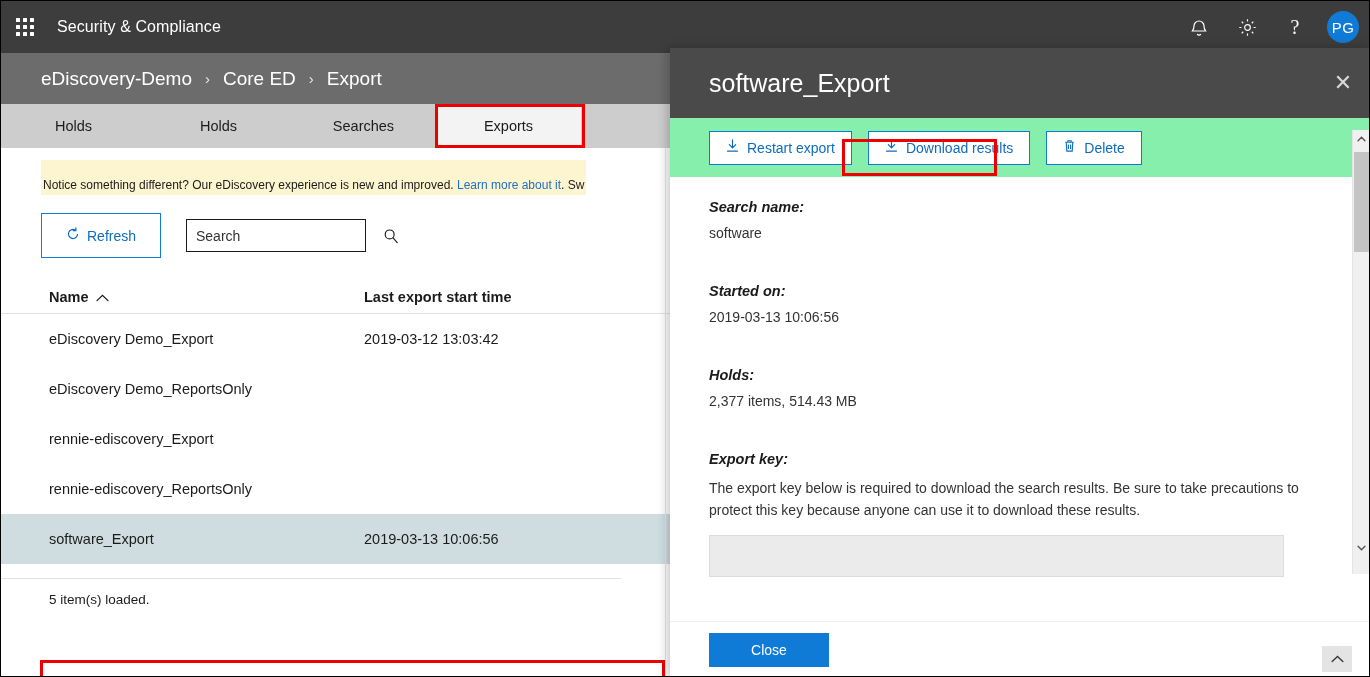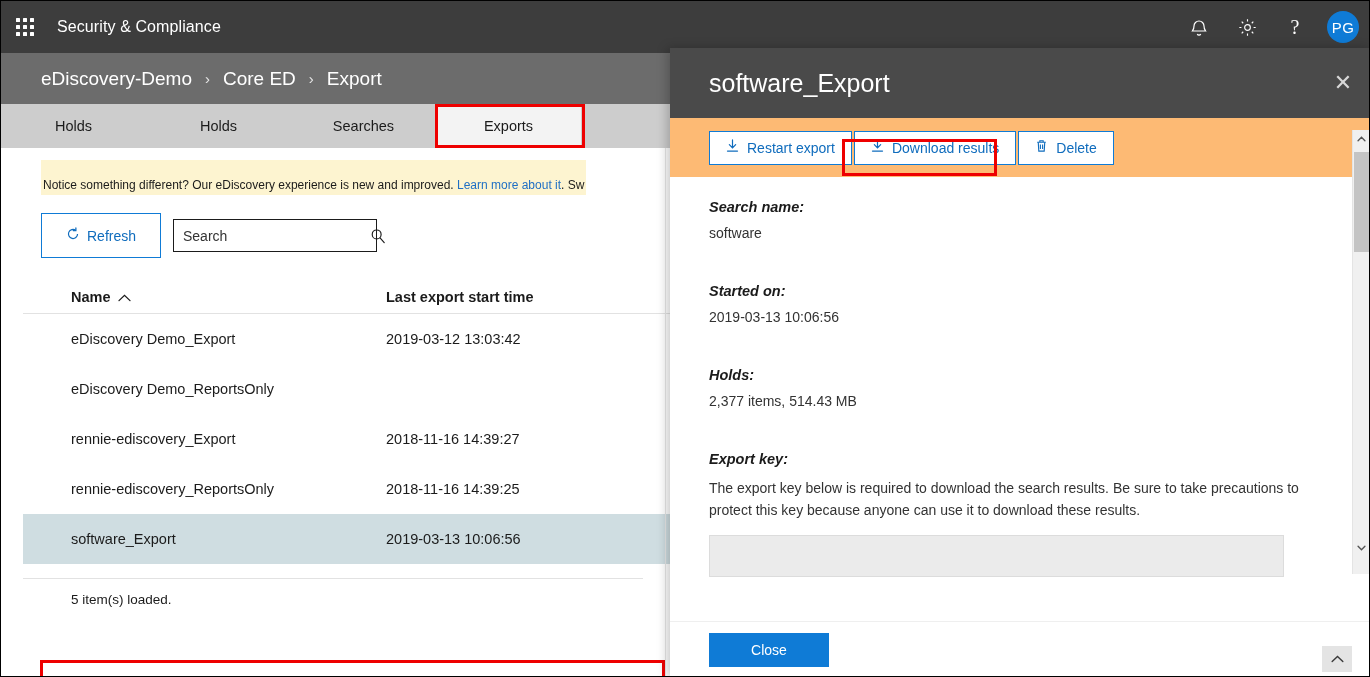--- a/index.html
+++ b/index.html
@@ -172,23 +172,23 @@
     font-size: 14px;
     display: flex;
     align-items: center;
     justify-content: center;
     gap: 7px;
     cursor: pointer;
     box-sizing: border-box;
     font-family: "Liberation Sans", sans-serif;
   }
   .searchbox {
-    margin-left: 12px;
+    margin-left: 25px;
     height: 33px;
-    width: 204px;
+    width: 180px;
     border: 1px solid #1b1b1b;
     background: #ffffff;
     display: flex;
     align-items: center;
     box-sizing: border-box;
   }
   .searchbox input {
     border: 0;
     outline: 0;
     flex: 1;
@@ -204,21 +204,20 @@
     width: 30px;
     display: flex; align-items: center; justify-content: center;
     color: #1b1b1b;
     cursor: pointer;
   }
 
   
   .tbl {
     margin: 22px 0 0 0;
     width: 669px;
-    padding-left: 22px;
   }
   .thead {
     display: flex;
     align-items: center;
     height: 34px;
     padding-left: 48px;
     border-bottom: 1px solid #e2e2e2;
     box-sizing: border-box;
   }
   .th {
@@ -318,25 +317,25 @@
     margin-left: auto;
     width: 56px; height: 70px;
     display: flex; align-items: center; justify-content: center;
     color: #d8d8d8;
     font-size: 22px;
     cursor: pointer;
     font-family: "Liberation Sans", sans-serif;
   }
   .panel-toolbar {
     height: 59px;
-    background: #fdba74;
+    background: #86efac;
     display: flex;
     align-items: center;
     padding-left: 39px;
-    gap: 2px;
+    gap: 16px;
     box-sizing: border-box;
   }
   .tb-btn {
     height: 34px;
     background: #ffffff;
     border: 1px solid #0f7bd6;
     color: #0f6cbd;
     font-size: 14px;
     display: flex;
     align-items: center;
@@ -546,25 +545,23 @@
 
       <div class="trow">
         <div class="cell c-name">eDiscovery Demo_Export</div>
         <div class="cell c-time">2019-03-12 13:03:42</div>
       </div>
       <div class="trow">
         <div class="cell c-name">eDiscovery Demo_ReportsOnly</div>
       </div>
       <div class="trow">
         <div class="cell c-name">rennie-ediscovery_Export</div>
-        <div class="cell c-time">2018-11-16 14:39:27</div>
       </div>
       <div class="trow">
         <div class="cell c-name">rennie-ediscovery_ReportsOnly</div>
-        <div class="cell c-time">2018-11-16 14:39:25</div>
       </div>
       <div class="trow selected">
         <div class="cell c-name">software_Export</div>
         <div class="cell c-time">2019-03-13 10:06:56</div>
       </div>
 
       <div class="tbl-foot">5 item(s) loaded.</div>
     </div>
 
     <div class="row-highlight"></div>

